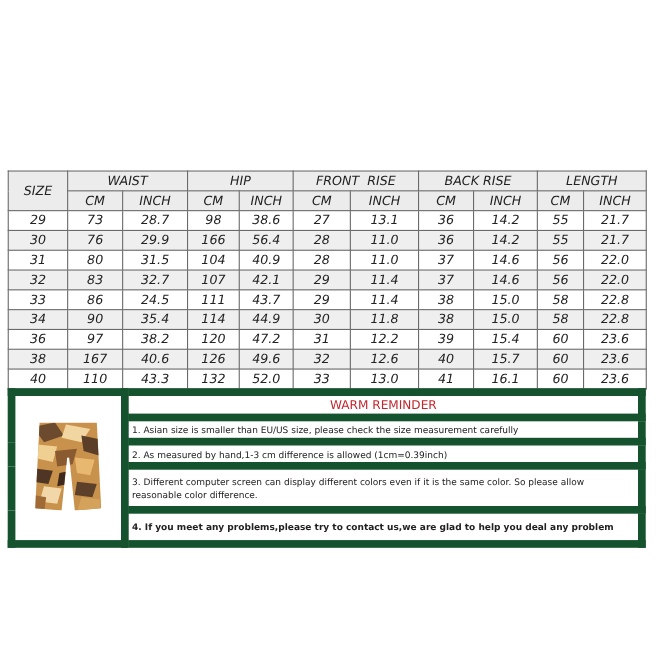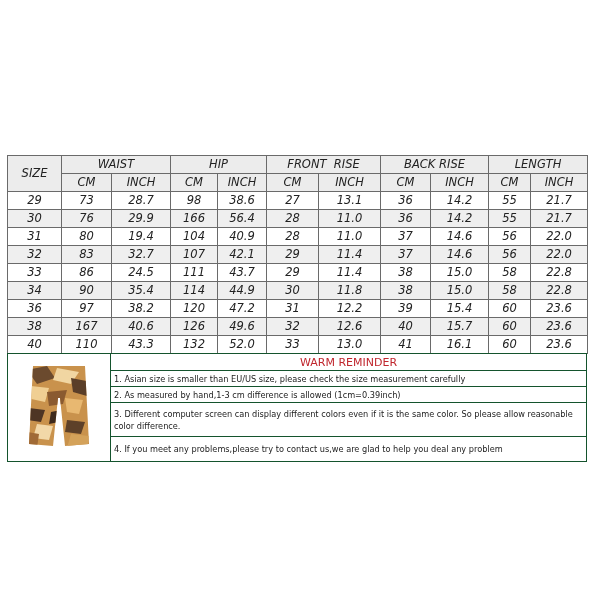--- a/index.html
+++ b/index.html
@@ -7,26 +7,26 @@
   .wrap { position:absolute; left:7px; top:155px; width:580px; }
   table.size { border-collapse:collapse; width:580px; table-layout:fixed;font-style:italic; }
   table.size td, table.size th {
     border:1px solid #6a6a6a; text-align:center; font-weight:normal;
     font-size:11.5px; color:#222; height:17px; padding:0; line-height:17px;
   }
   table.size thead th { background:#ececec; }
   table.size tbody tr:nth-child(even) td { background:#efefef; }
   table.size tbody tr:nth-child(odd) td { background:#ffffff; }
   .rem { border-collapse:collapse; width:580px; table-layout:fixed; margin-top:-1px; }
-  .rem td { border:1px solid #14532d; padding:0 3px; font-size:8.2px; color:#222; vertical-align:middle; }
+  .rem td { border:7px solid #14532d; padding:0 3px; font-size:8.2px; color:#222; vertical-align:middle; }
   .rem .img { width:103px; padding:0; text-align:center; background:#fff; }
   .rem .title { color:#c0262d; text-align:center; font-size:11px; height:16px; }
   .rem .r1, .rem .r2 { height:15px; }
   .rem .r3 { height:33px; line-height:12px; }
-  .rem .r4 { height:24px; }
+  .rem .r4 { height:24px;font-weight:bold; }
   .shorts { display:inline-block; }
 </style>
 </head>
 <body>
 
 <div class="wrap">
   <table class="size">
     <colgroup>
       <col style="width:54px">
         <col style="width:50px">
@@ -85,21 +85,21 @@
           <td>28</td>
           <td>11.0</td>
           <td>36</td>
           <td>14.2</td>
           <td>55</td>
           <td>21.7</td>
         </tr>
         <tr>
           <td>31</td>
           <td>80</td>
-          <td>19.4</td>
+          <td>31.5</td>
           <td>104</td>
           <td>40.9</td>
           <td>28</td>
           <td>11.0</td>
           <td>37</td>
           <td>14.6</td>
           <td>56</td>
           <td>22.0</td>
         </tr>
         <tr>

